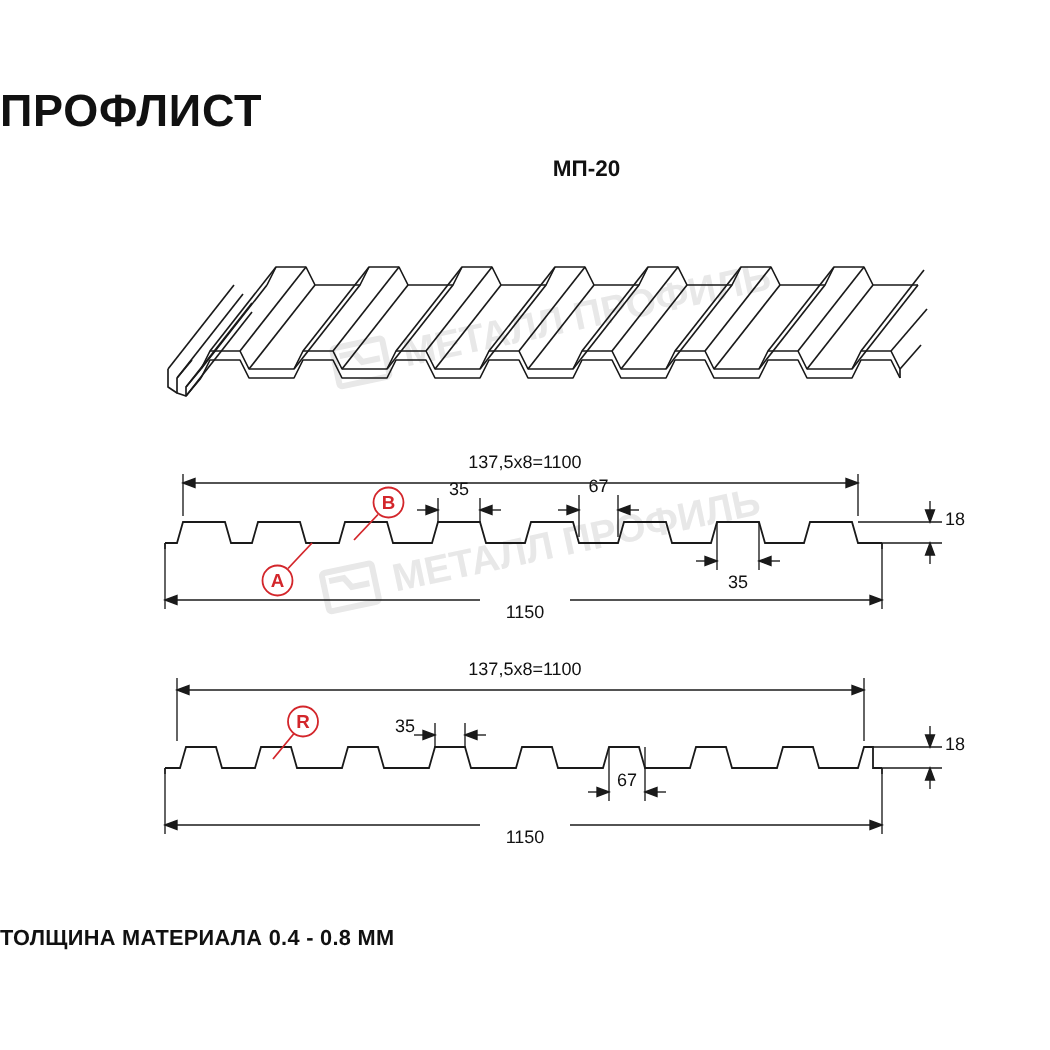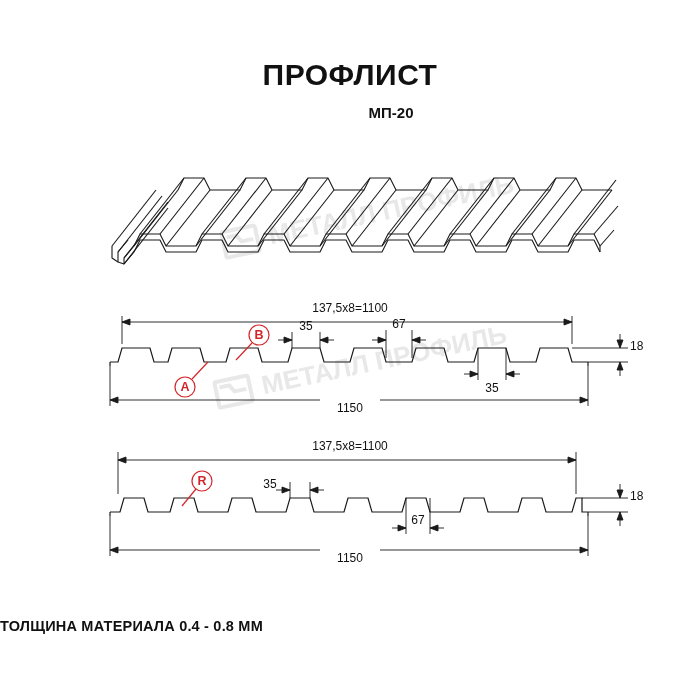--- a/index.html
+++ b/index.html
@@ -18,21 +18,20 @@
   .page {
     position: relative;
     width: 700px;
     height: 700px;
   }
   .title {
     position: absolute;
     top: 58px;
     left: 0;
     width: 700px;
-    text-align: center;
     font-size: 30px;
     font-weight: bold;
     letter-spacing: 0.5px;
     color: #111;
   }
   .subtitle {
     position: absolute;
     top: 104px;
     left: 0;
     width: 700px;

